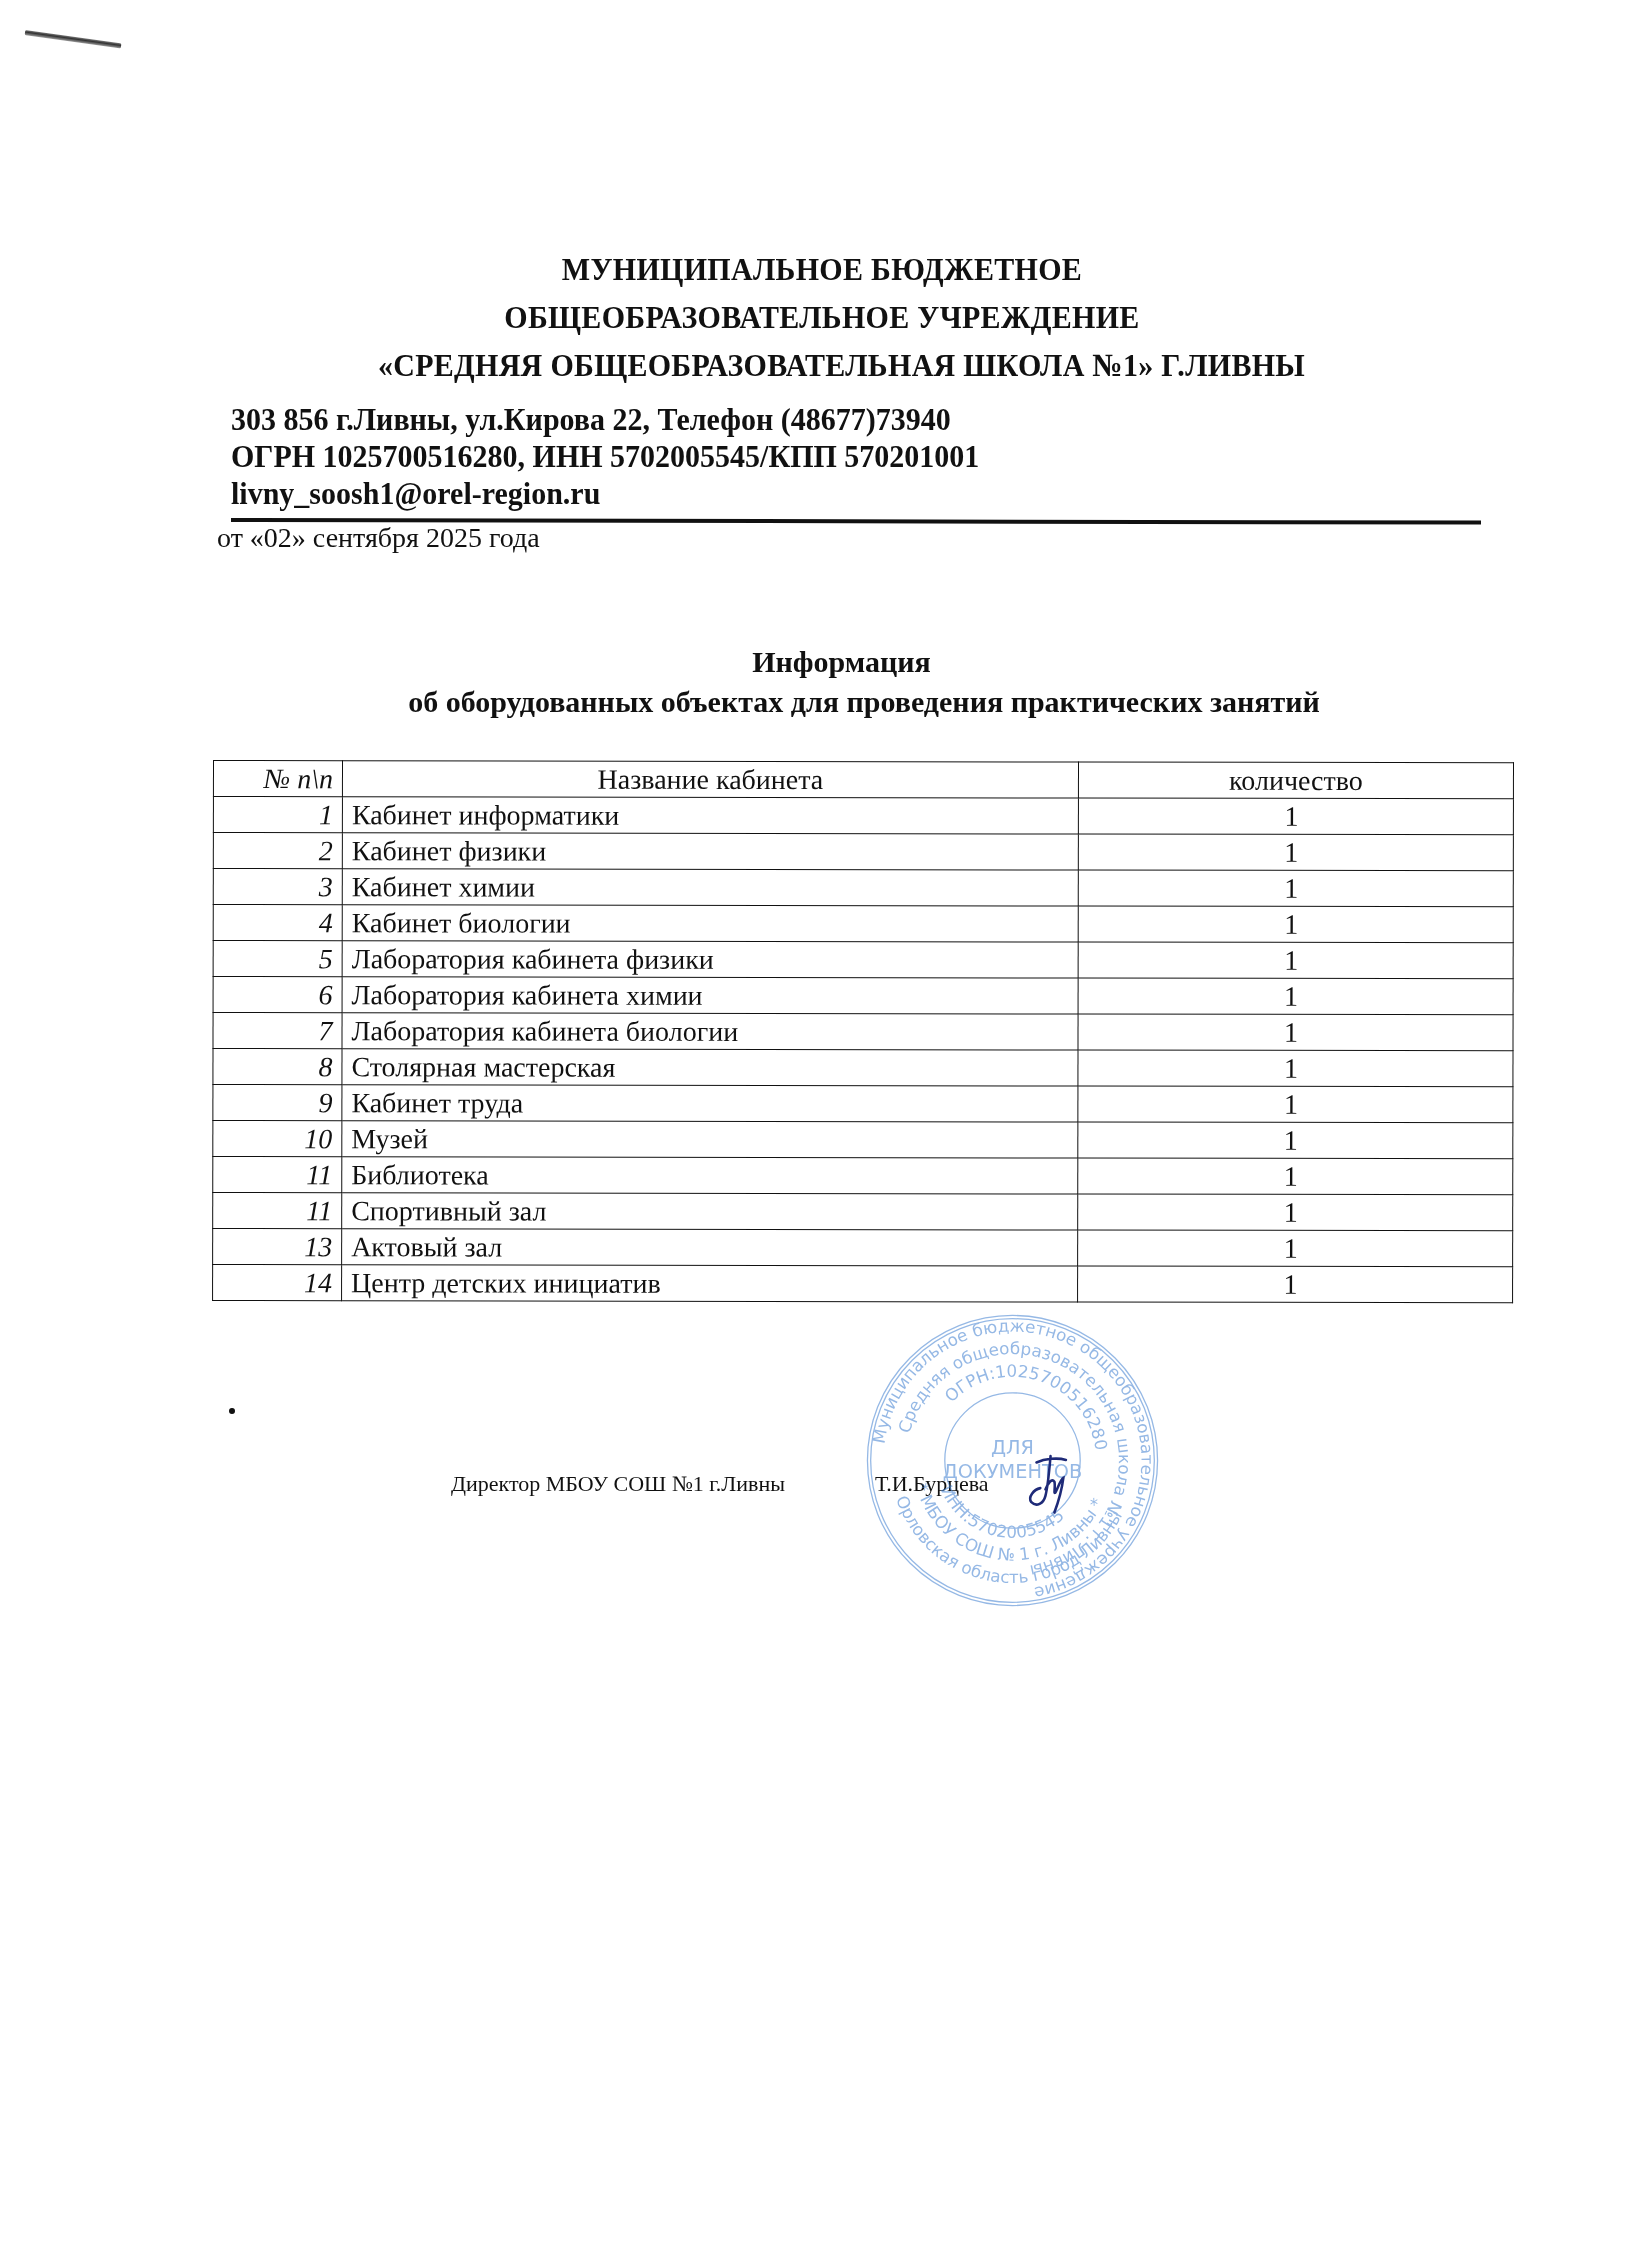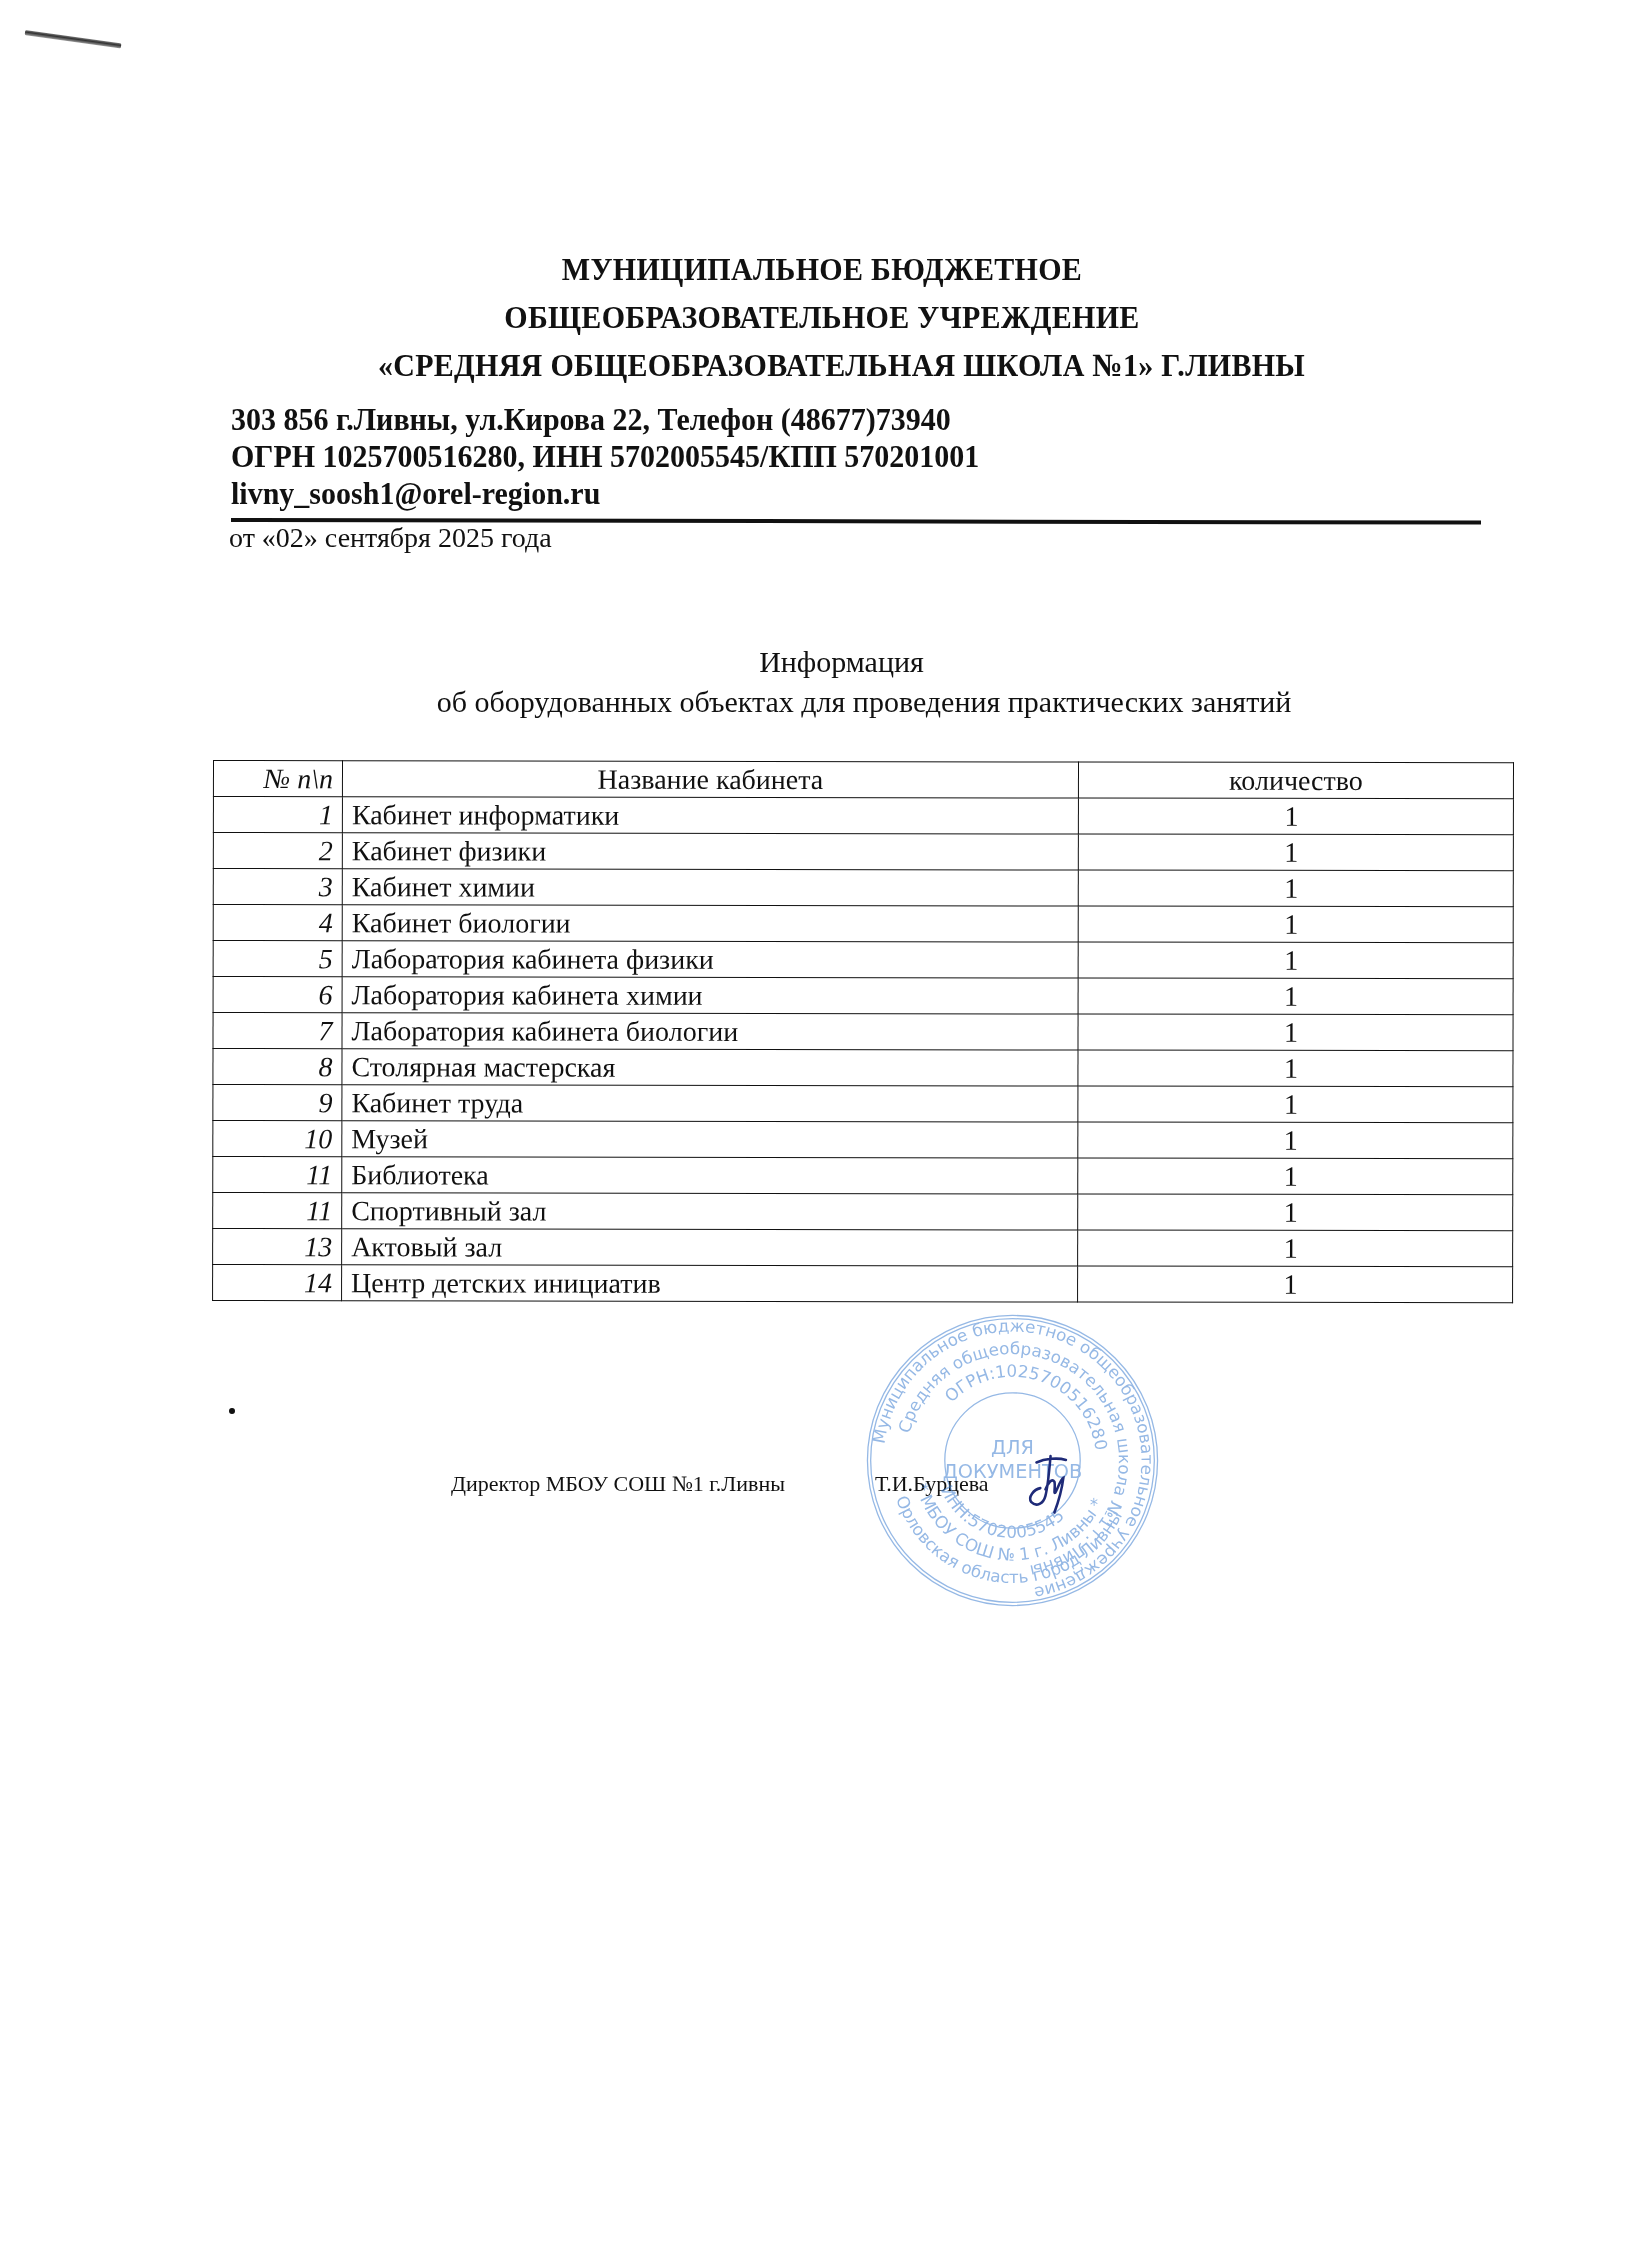--- a/index.html
+++ b/index.html
@@ -21,25 +21,25 @@
     .address-block {
       position: absolute; left: 231px; top: 400px; font-weight: bold;
       font-size: 30px; line-height: 37px;
     }
     .address-block div { transform: scaleY(1.08); transform-origin: left; }
     .email-line {
       position: absolute; left: 231px; top: 518px; width: 1250px; height: 3.9px;
       background: #111; transform: rotate(0.12deg); transform-origin: left;
     }
     .date-line {
-      position: absolute; left: 229px; top: 519px; font-size: 28px; line-height: 37px;
+      position: absolute; left: 217px; top: 519px; font-size: 28px; line-height: 37px;
     }
     .doc-title {
       position: absolute; left: 0; width: 1644px; top: 642px; text-align: center;
-      font-weight: normal; font-size: 30px; line-height: 40px;
+      font-weight: bold; font-size: 30px; line-height: 40px;
     }
     .doc-title .t1 { padding-left: 39px; }
     .doc-title .t2 { padding-left: 84px; }
     .objects-table {
       position: absolute; left: 213px; top: 760px; width: 1301px;
       border-collapse: collapse; font-size: 28px; transform: rotate(0.1deg);
       transform-origin: left top;
     }
     .objects-table td, .objects-table th {
       border: 1.9px solid #111; height: 35px; padding: 0 9px; font-weight: normal;

